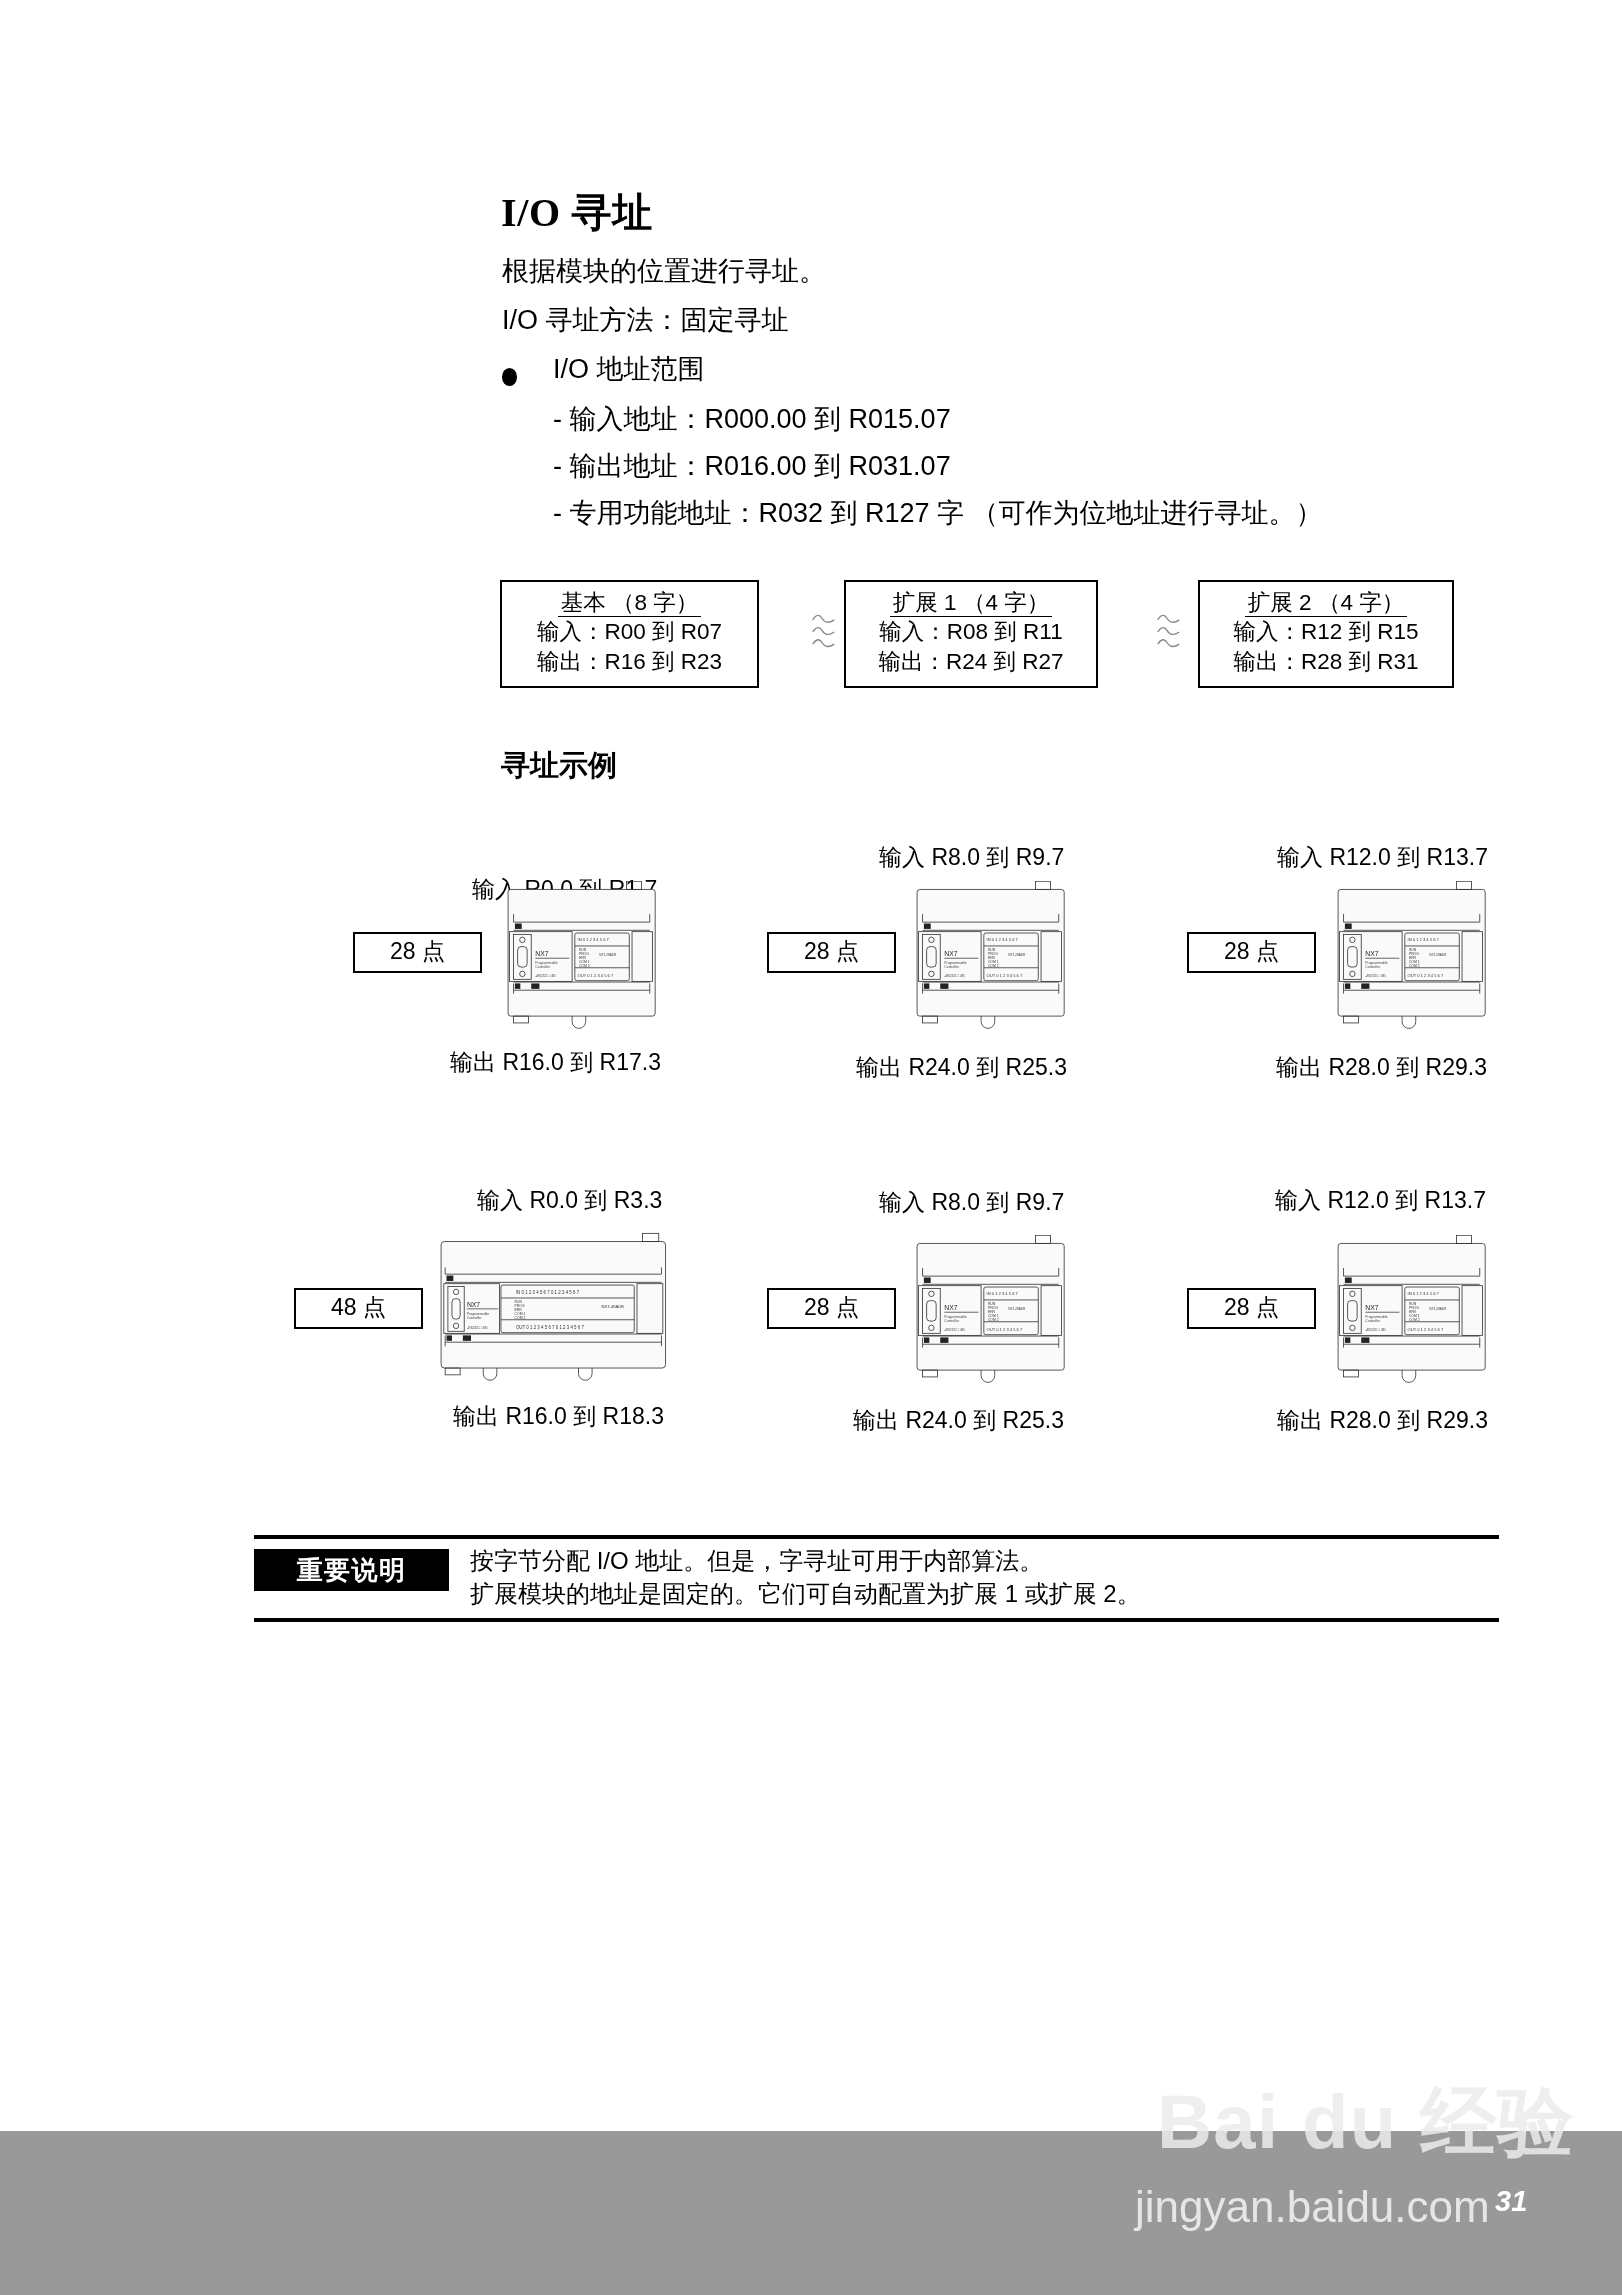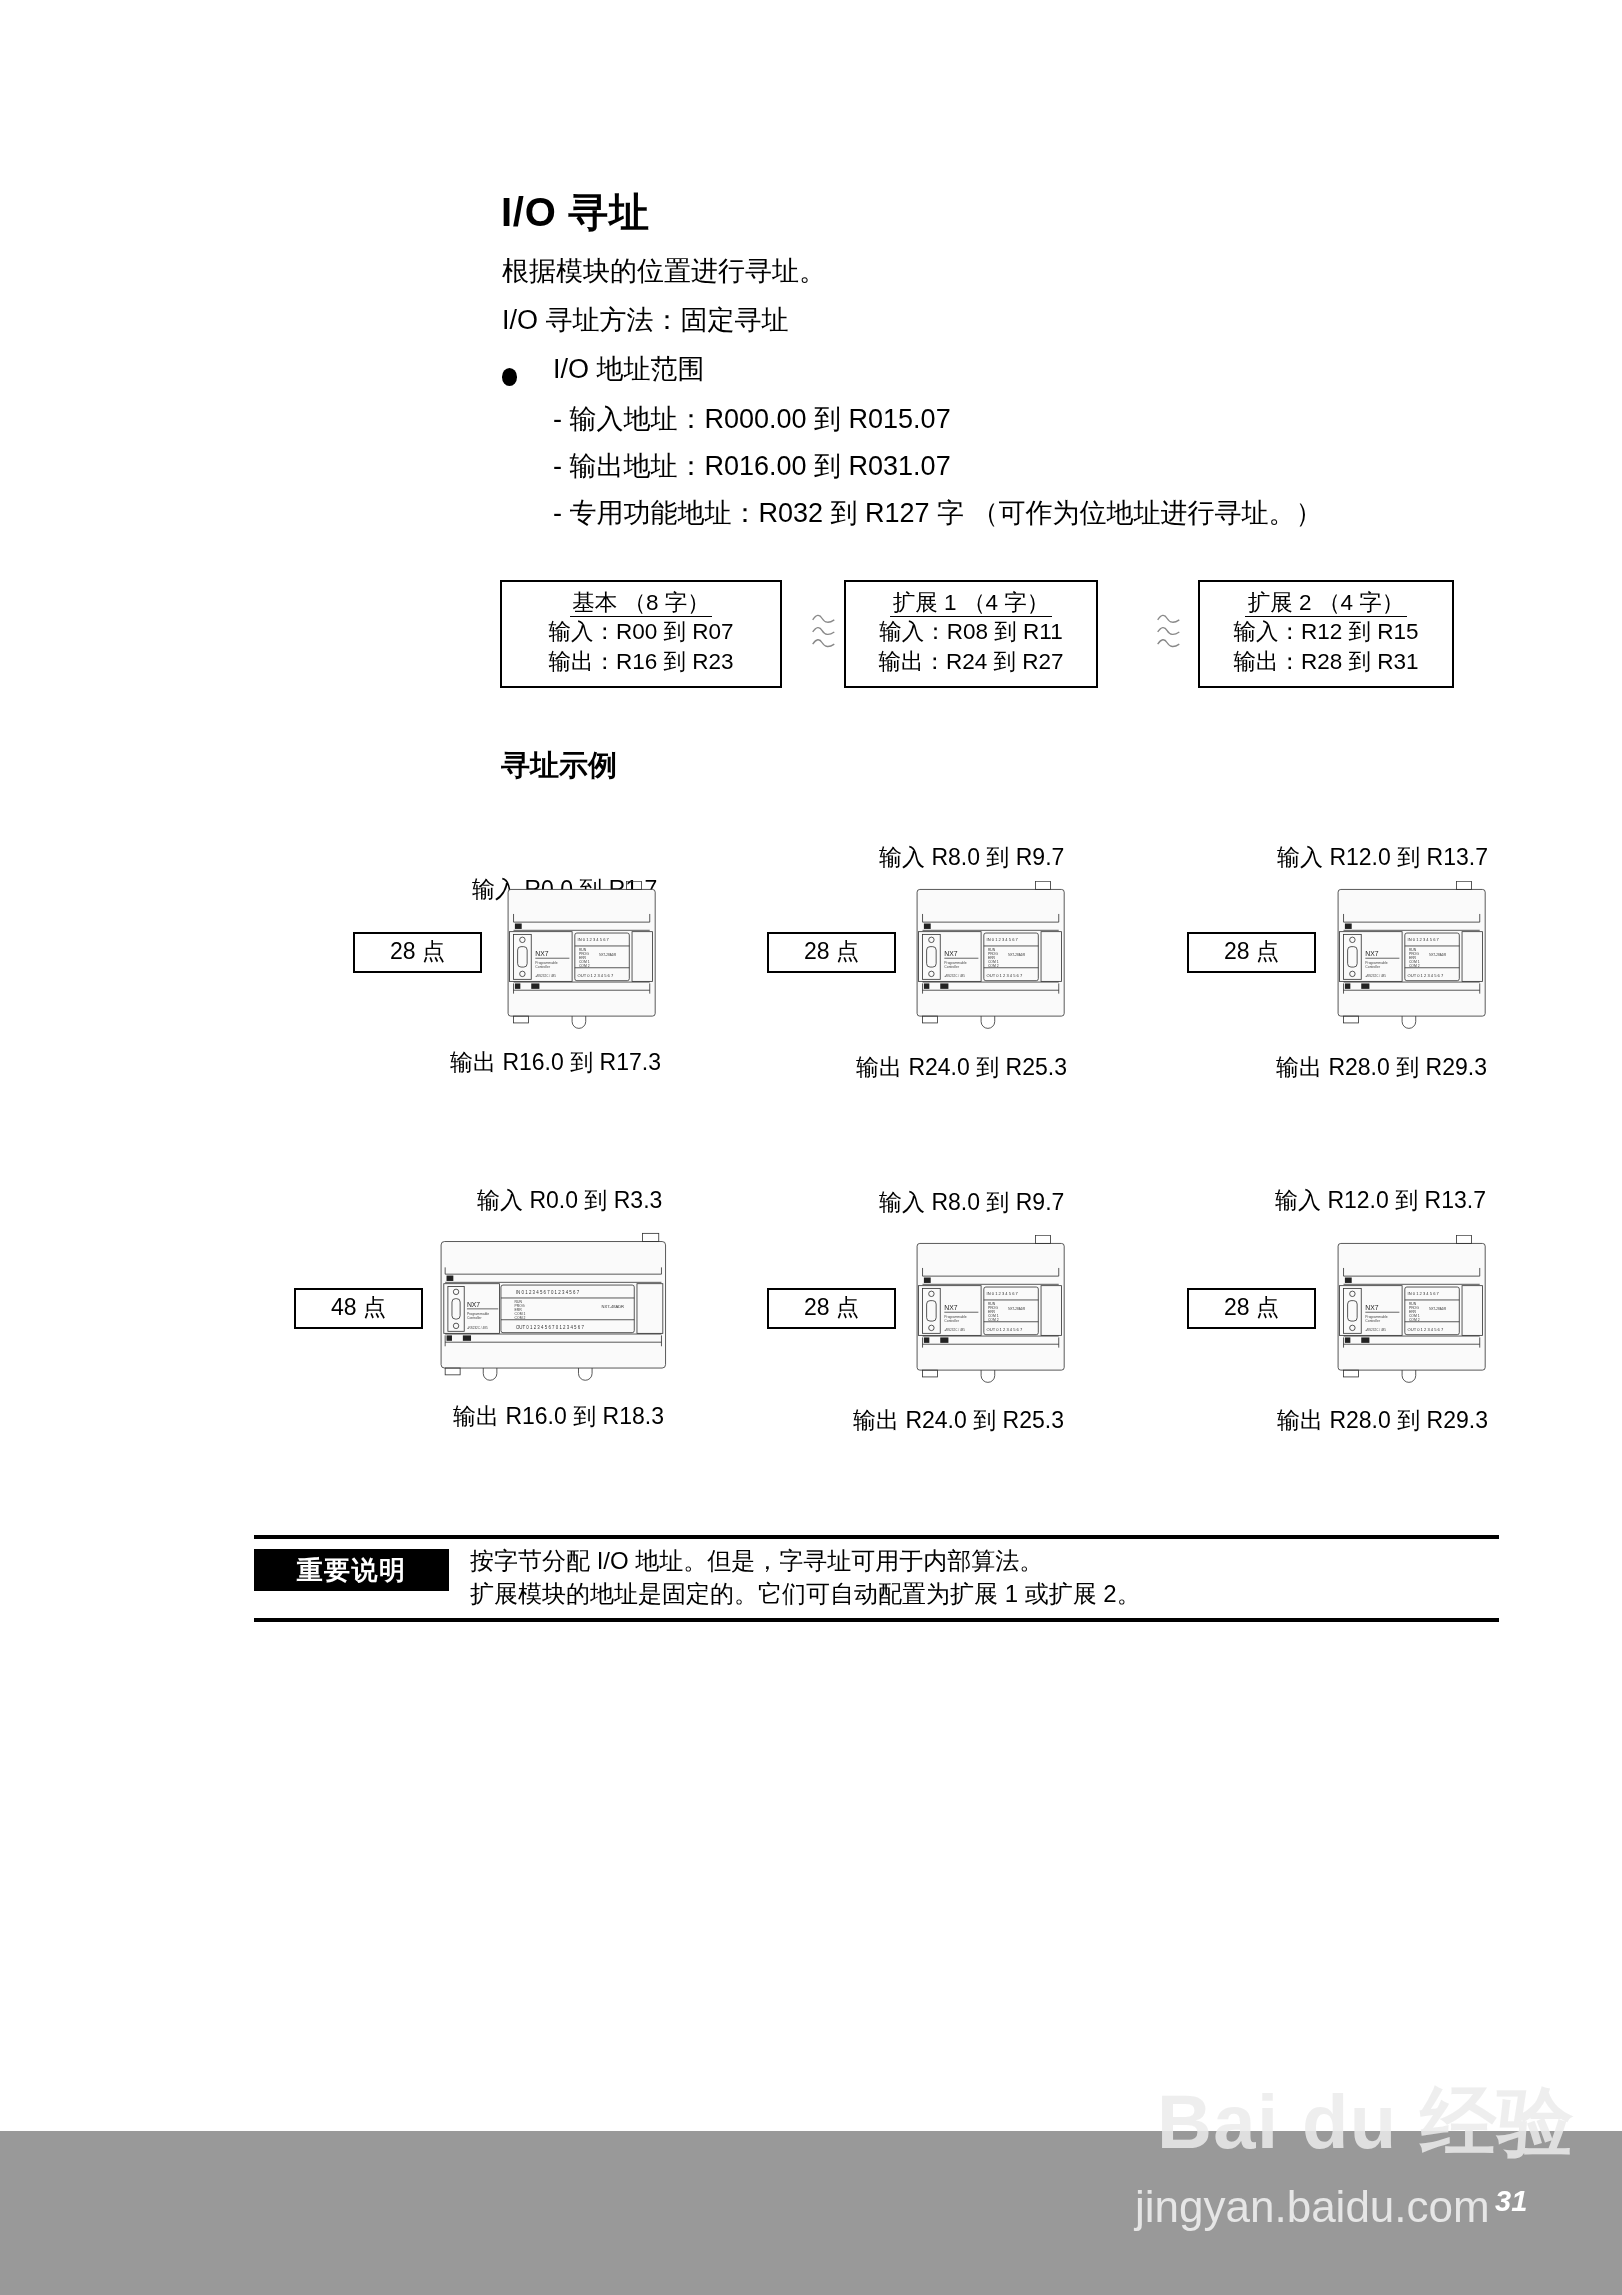--- a/index.html
+++ b/index.html
@@ -1,19 +1,19 @@
 <!DOCTYPE html>
 <html style="font-size:11px"><head>
 <meta charset="utf-8">
 <style>
   html, body { margin:0; padding:0; }
   body { width:1622px; height:2295px; position:relative; background:#ffffff; overflow:hidden;
          font-family:"Liberation Sans","DejaVu Sans",sans-serif; color:#000; }
   .abs { position:absolute; }
-  .title { left:501px; top:185px; font-size:40px; font-weight:bold; letter-spacing:0.7px; white-space:nowrap; }
+  .title { left:501px; top:185px; font-size:40px; font-weight:bold; letter-spacing:0.7px; white-space:nowrap;font-family:Liberation Serif, serif; }
   .body-text { font-size:27px; white-space:nowrap; line-height:1; }
   .bullet-dot { left:502px; top:368px; width:15px; height:17.7px; border-radius:50%; background:#000; }
   .sub-item { left:553px; }
 
   .range-box { border:2.7px solid #000; box-sizing:border-box; top:580px; height:108px; text-align:center; }
   .range-box .hd { font-size:22.5px; line-height:27px; margin-top:6.8px; display:inline-block; border-bottom:1.4px solid #000; padding:0 2.7px; }
   .range-box .ln { font-size:22.5px; line-height:30px; }
   .approx { width:27px; height:48px; top:610px; }
 
   .section-title { left:501px; top:746px; font-size:29px; font-weight:bold; white-space:nowrap; }
@@ -38,21 +38,21 @@
 
 <div class="abs title">I/O 寻址</div>
 <div class="abs body-text" style="left:502px;top:258px;">根据模块的位置进行寻址。</div>
 <div class="abs body-text" style="left:502px;top:307px;">I/O 寻址方法：固定寻址</div>
 <div class="abs bullet-dot"></div>
 <div class="abs body-text" style="left:553px;top:356px;">I/O 地址范围</div>
 <div class="abs body-text sub-item" style="top:406px;">- 输入地址：R000.00 到 R015.07</div>
 <div class="abs body-text sub-item" style="top:453px;">- 输出地址：R016.00 到 R031.07</div>
 <div class="abs body-text sub-item" style="top:500px;">- 专用功能地址：R032 到 R127 字 （可作为位地址进行寻址。）</div>
 
-<div class="abs range-box" style="left:500px;width:282px;">
+<div class="abs range-box" style="left:500px;width:259px;">
   <div class="hd">基本 （8 字）</div>
   <div class="ln">输入：R00 到 R07</div>
   <div class="ln">输出：R16 到 R23</div>
 </div>
 <svg class="abs approx" style="left:810px;" viewBox="0 0 40 70">
   <g fill="none" stroke="#888" stroke-width="2">
     <path d="M4 14 Q12 2 18 12 T36 14"></path>
     <path d="M4 32 Q12 20 18 30 T36 32"></path>
     <path d="M4 50 Q12 38 18 48 T36 50"></path>
   </g>

